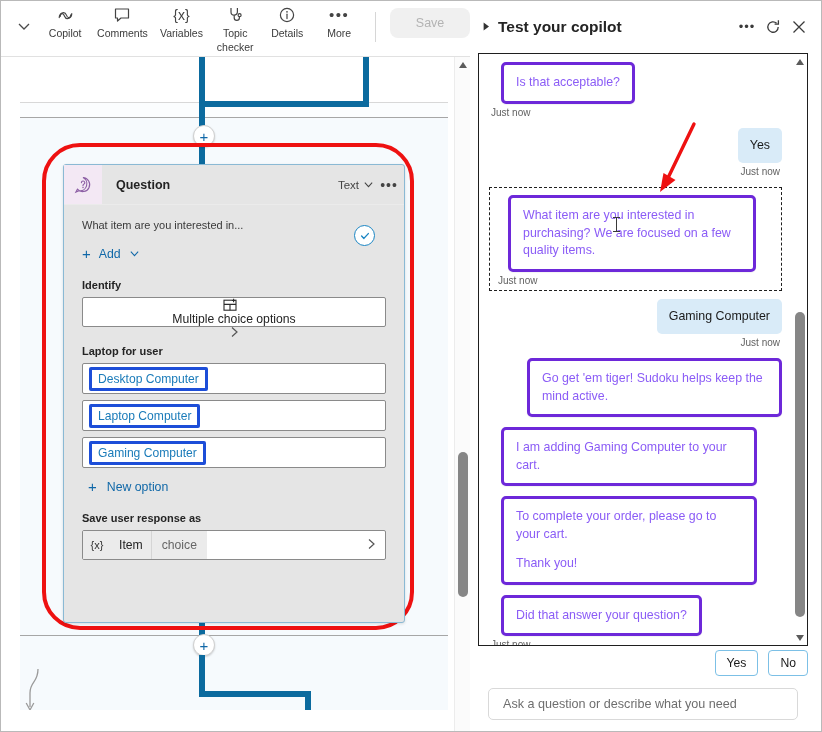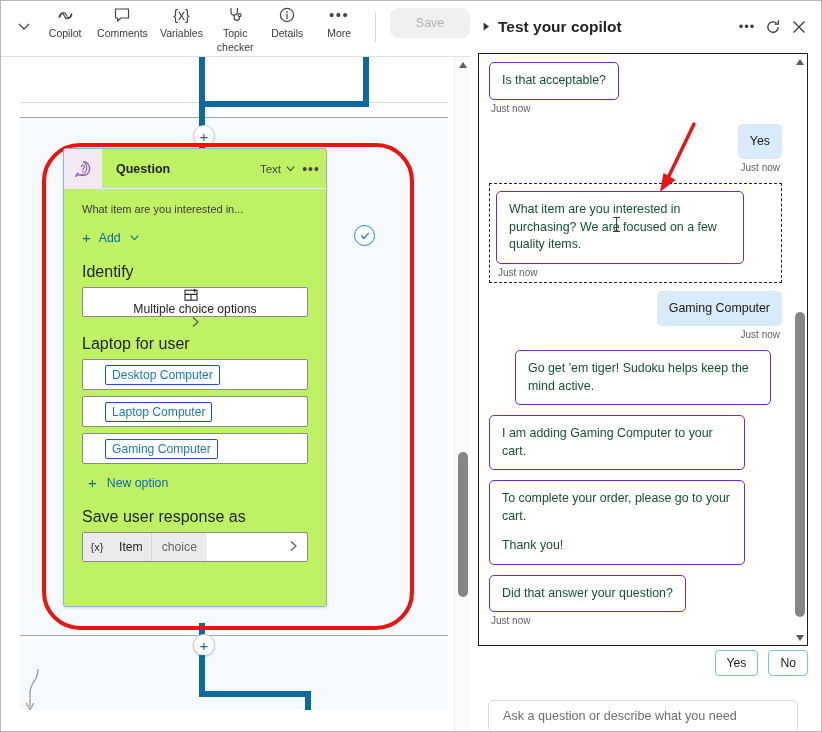--- a/index.html
+++ b/index.html
@@ -69,57 +69,57 @@
   }
 
   
   .red-ring {
     position:absolute; left:42px; top:86px; width:372px; height:487px;
     border:4px solid #ee1111; border-radius:38px; pointer-events:none;
   }
 
   
   .qnode {
-    position:absolute; left:63px; top:91px; width:264px; height:459px;
-    background:#bef264; border:1px solid #8ab9d4; border-radius:3px;
+    position:absolute; left:63px; top:107px; width:342px; height:459px;
+    background:#e5e5e5; border:1px solid #8ab9d4; border-radius:3px;
     box-shadow:0 1px 3px rgba(0,0,0,.12);
   }
   .qnode-head {
     height:40px; display:flex; align-items:center; border-bottom:1px solid #ebebeb;
   }
   .q-ico-box {
     width:38px; height:39px; background:#f3e8f4;
     display:flex; align-items:center; justify-content:center; color:#8d5fa5;
   }
   .q-title { flex:1; font-size:12.5px; font-weight:bold; color:#242424; padding-left:14px; }
   .q-type { font-size:11.5px; color:#444; display:flex; align-items:center; gap:4px; cursor:pointer; }
   .q-ellipsis { width:30px; text-align:center; color:#444; font-size:14px; cursor:pointer; letter-spacing:1px; }
 
   .qbody { padding:12px 18px 0 18px; }
   .q-prompt { font-size:11px; color:#3a3a3a; line-height:16px; }
   .q-add { margin-top:13px; display:flex; align-items:center; gap:8px; color:#1068a8; font-size:12.3px; cursor:pointer; }
   .q-add .plus { font-size:15px; line-height:1; }
 
-  .q-sec-label { font-size:16px; font-weight:normal; color:#242424; margin-top:18px; }
+  .q-sec-label { font-size:11px; font-weight:bold; color:#242424; margin-top:18px; }
 
   .combo {
     margin-top:6px; height:30px; border:1px solid #8a8a8a; border-radius:2px;
     display:flex; align-items:center; padding:0 8px; background:#ffffff; cursor:pointer;flex-direction:column;
   }
   .combo .c-ico { width:22px; display:flex; align-items:center; color:#2b2b2b; }
   .combo .c-txt { flex:1; font-size:12.2px; color:#242424; }
   .combo .c-chev { color:#555; font-size:13px; }
 
   .optrow {
     margin-top:6px; height:31px; border:1px solid #8a8a8a; border-radius:2px;
     display:flex; align-items:center; padding:0 6px; background:#ffffff;
   }
   .opt-chip {
-    border:1px solid #1d4ed8; border-radius:2px; padding:2px 6px;
-    font-size:12.1px; color:#1a7bb9; background:#ffffff; cursor:pointer;margin-left:16px;
+    border:3px solid #1d4ed8; border-radius:2px; padding:2px 6px;
+    font-size:12.1px; color:#1a7bb9; background:#ffffff; cursor:pointer;
   }
   .newopt { margin-top:11px; display:flex; align-items:center; gap:10px; color:#1068a8; font-size:12.3px; cursor:pointer; padding-left:6px;}
   .newopt .plus { font-size:15px; line-height:1; }
 
   .varrow {
     margin-top:6px; height:30px; border:1px solid #8a8a8a; border-radius:2px;
     display:flex; align-items:center; background:#ffffff; cursor:pointer; overflow:hidden;
   }
   .var-x { width:28px; height:28px; background:#ebebeb; display:flex; align-items:center; justify-content:center; font-size:11px; color:#333; }
   .var-name { background:#ebebeb; height:28px; display:flex; align-items:center; padding:0 8px; font-size:12.2px; color:#242424; }
@@ -166,22 +166,23 @@
   .tp-ico { width:26px; height:26px; display:flex; align-items:center; justify-content:center; color:#3b3b3b; cursor:pointer; font-size:14px; }
 
   .chat-box {
     position:absolute; left:478px; top:53px; width:330px; height:593px;
     border:1px solid #1f1f1f; background:#ffffff; overflow:hidden;
   }
   .chat-scroll-area { position:absolute; left:0; top:0; right:15px; bottom:0; padding:8px 10px 0 10px; }
 
   .msg { max-width:256px; border-radius:5px; padding:9px 12px; font-size:12.4px; line-height:17.5px; }
   .bot {
-    background:#ffffff; border:1px solid #6d28d9; color:#14532d;
+    background:#ffffff; border:3px solid #6d28d9; color:#8b5cf6;
     box-shadow:0 1px 1px rgba(0,0,0,.05);
+    margin-left:12px;
   }
   .user {
     background:#d9ebf8; color:#1a1a1a; border-radius:5px; padding:9px 12px;
     font-size:12.4px; line-height:17.5px;
   }
   .row-l { display:flex; justify-content:flex-start; }
   .row-r { display:flex; justify-content:flex-end; }
   .ts { font-size:10px; color:#616161; margin:3px 0 10px 2px; }
   .ts-r { text-align:right; margin-right:2px; }
   .dashed-wrap { border:1.4px dashed #1f1f1f; padding:7px 6px 2px 6px; margin-bottom:8px; }
@@ -193,21 +194,21 @@
   .quickreplies { position:absolute; right:14px; top:650px; display:flex; gap:10px; }
   .qr {
     min-width:34px; height:26px; padding:0 11px; border:1px solid #7cc0e6; border-radius:4px;
     background:#ffffff; color:#1b1b1b; font-size:12.2px; display:flex; align-items:center; justify-content:center;
     cursor:pointer;
   }
 
   .composer {
     position:absolute; left:488px; top:688px; width:310px; height:32px;
     border:1px solid #d9d9d9; border-radius:5px; background:#ffffff;
-    display:flex; align-items:center; padding:0 12px;margin-top:12px;
+    display:flex; align-items:center; padding:0 12px;
   }
   .composer input {
     border:none; outline:none; width:100%; font-size:12.6px; color:#242424;
     font-family:"Liberation Sans", sans-serif; background:transparent;
   }
   .composer input::placeholder { color:#6e6e6e; }
 
   
   .outer-border { position:absolute; inset:0; border:1px solid #b9b9b9; pointer-events:none; }
 

